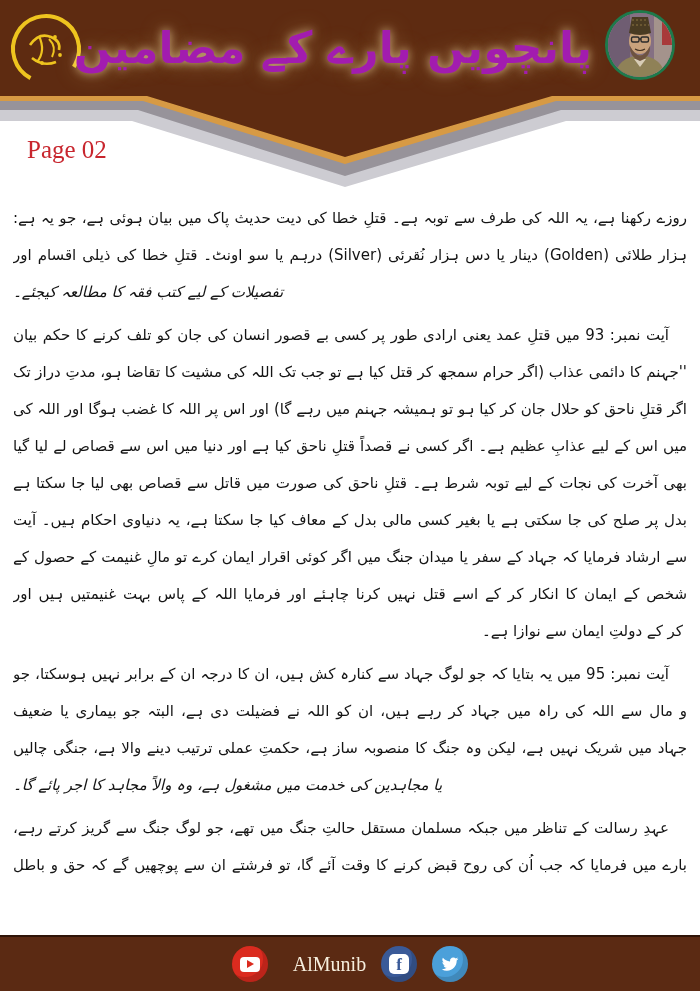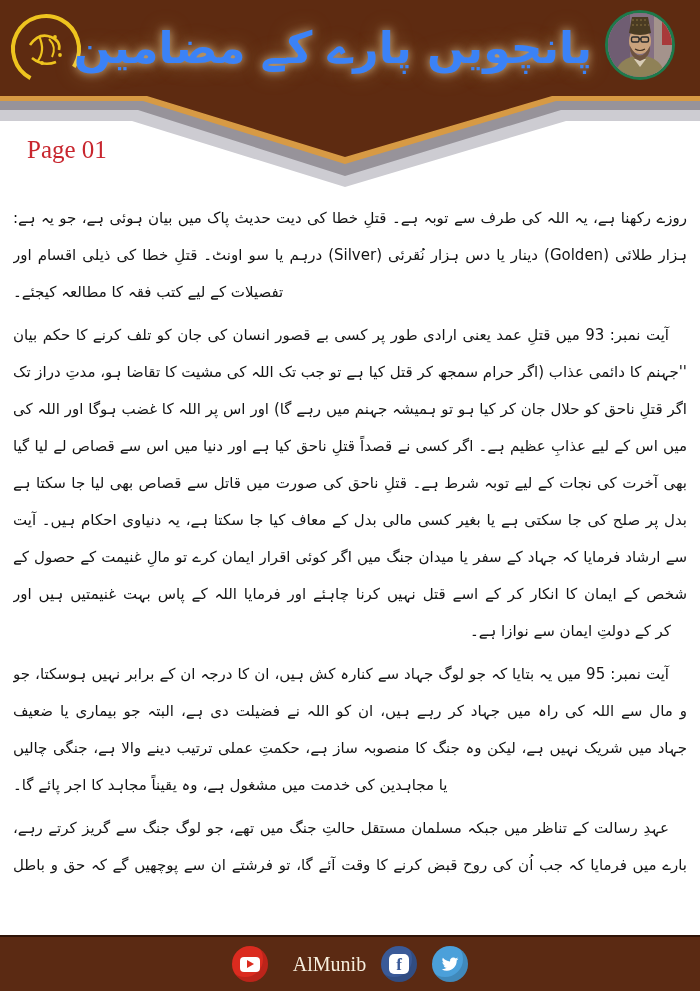--- a/index.html
+++ b/index.html
@@ -12,21 +12,21 @@
   .hdr{position:absolute;left:0;top:0;width:700px;height:200px;}
   .band{position:absolute;left:0;top:0;width:700px;height:200px;}
   .band.light{background:#cdccd2;clip-path:polygon(0 0,700px 0,700px 121px,566px 121px,345px 187px,132px 121px,0 121px);}
   .band.dark {background:#97939a;clip-path:polygon(0 0,700px 0,700px 110px,561px 110px,345px 176px,138px 110px,0 110px);}
   .band.gold {background:#d79a44;clip-path:polygon(0 0,700px 0,700px 101px,556px 101px,345px 164px,143px 101px,0 101px);}
   .band.brown{background:#5e2b11;clip-path:polygon(0 0,700px 0,700px 96px,552px 96px,345px 157px,147px 96px,0 96px);}
 
   .title{
     position:absolute; left:128px; top:4px; width:464px; height:88px;
     direction:rtl; text-align:center; line-height:88px;
-    font-size:44px; font-weight:bold; color:#3b82f6;
+    font-size:44px; font-weight:bold; color:#a21caf;
     text-shadow:0 0 10px rgba(255,236,180,.65), 0 0 22px rgba(255,220,150,.35);
     white-space:nowrap;
   }
 
   .logo{position:absolute; left:7px; top:9px; width:78px; height:80px;}
   .photo{
     position:absolute; left:605px; top:10px; width:70px; height:70px;
     border-radius:50%; border:3px solid #1e7a4b; overflow:hidden; box-sizing:border-box;
     background:#857083;
   }
@@ -38,22 +38,22 @@
 
   
   .body-text{
     position:absolute; left:13px; top:200px; width:674px;
     direction:rtl; color:#141414; font-size:15px;
   }
   .ln{
     height:37px; line-height:37px; overflow:hidden;
     text-align:justify; text-align-last:justify; white-space:normal;
   }
-  .ln.end-left{text-align:left; text-align-last:left;}
-  .ln.end-right{text-align:right; text-align-last:right; margin-right:16px; padding-left:90px; box-sizing:border-box;}
+  .ln.end-left{text-align:left; text-align-last:left;font-style:italic;}
+  .ln.end-right{text-align:right; text-align-last:right; margin-right:4px; padding-left:90px; box-sizing:border-box;}
   .ln.indent{text-indent:18px;}
   .ln.para-gap{margin-top:6px;}
 
   
   .footer{
     position:absolute; left:0; top:935px; width:700px; height:56px;
     background:#5b2a13; border-top:2px solid #2f1408; box-sizing:border-box;
     display:flex; align-items:center; justify-content:center; gap:15px;
   }
   .sitem{display:flex; align-items:center; gap:25px; cursor:pointer;}
@@ -114,39 +114,39 @@
         <path d="M24 12 L41 12" stroke="#8a7440" stroke-width="1" stroke-dasharray="2 2"></path>
         <rect x="23.5" y="24" width="7.5" height="5" rx="1.5" fill="none" stroke="#2a2a2a" stroke-width="1.4"></rect>
         <rect x="33" y="24" width="7.5" height="5" rx="1.5" fill="none" stroke="#2a2a2a" stroke-width="1.4"></rect>
         <line x1="31" y1="26" x2="33" y2="26" stroke="#2a2a2a" stroke-width="1.4"></line>
         <path d="M22 33 Q32 52 42 33 Q43 44 32 48 Q21 44 22 33 Z" fill="#6e5340"></path>
         <path d="M27 36 Q32 39 37 36" stroke="#3f2e20" stroke-width="1.2" fill="none"></path>
       </svg>
     </div>
   </div>
 
-  <div class="page-label">Page 01</div>
+  <div class="page-label">Page 02</div>
 
   <div class="body-text">
     <div class="ln">روزے رکھنا ہے، یہ اللہ کی طرف سے توبہ ہے۔ قتلِ خطا کی دیت حدیث پاک میں بیان ہوئی ہے، جو یہ ہے: ایک</div>
     <div class="ln">ہزار طلائی (Golden) دینار یا دس ہزار نُقرئی (Silver) درہم یا سو اونٹ۔ قتلِ خطا کی ذیلی اقسام اور دیت کی</div>
     <div class="ln end-left">تفصیلات کے لیے کتب فقہ کا مطالعہ کیجئے۔</div>
     <div class="ln indent para-gap">آیت نمبر: 93 میں قتلِ عمد یعنی ارادی طور پر کسی بے قصور انسان کی جان کو تلف کرنے کا حکم بیان کیا گیا، جو یہ ہے:</div>
     <div class="ln">''جہنم کا دائمی عذاب (اگر حرام سمجھ کر قتل کیا ہے تو جب تک اللہ کی مشیت کا تقاضا ہو، مدتِ دراز تک جہنم میں رہے گا اور</div>
     <div class="ln">اگر قتلِ ناحق کو حلال جان کر کیا ہو تو ہمیشہ جہنم میں رہے گا) اور اس پر اللہ کا غضب ہوگا اور اللہ کی لعنت ہوگی اور آخرت</div>
     <div class="ln">میں اس کے لیے عذابِ عظیم ہے۔ اگر کسی نے قصداً قتلِ ناحق کیا ہے اور دنیا میں اس سے قصاص لے لیا گیا ہے، تب</div>
     <div class="ln">بھی آخرت کی نجات کے لیے توبہ شرط ہے۔ قتلِ ناحق کی صورت میں قاتل سے قصاص بھی لیا جا سکتا ہے اور کسی بھی مالی</div>
     <div class="ln">بدل پر صلح کی جا سکتی ہے یا بغیر کسی مالی بدل کے معاف کیا جا سکتا ہے، یہ دنیاوی احکام ہیں۔ آیت نمبر 94 میں مومنین</div>
     <div class="ln">سے ارشاد فرمایا کہ جہاد کے سفر یا میدان جنگ میں اگر کوئی اقرار ایمان کرے تو مالِ غنیمت کے حصول کے لیے ایسے</div>
     <div class="ln">شخص کے ایمان کا انکار کر کے اسے قتل نہیں کرنا چاہئے اور فرمایا اللہ کے پاس بہت غنیمتیں ہیں اور تمہیں اللہ نے احسان</div>
     <div class="ln end-right">کر کے دولتِ ایمان سے نوازا ہے۔</div>
     <div class="ln indent para-gap">آیت نمبر: 95 میں یہ بتایا کہ جو لوگ جہاد سے کنارہ کش ہیں، ان کا درجہ ان کے برابر نہیں ہوسکتا، جو اپنی جان</div>
     <div class="ln">و مال سے اللہ کی راہ میں جہاد کر رہے ہیں، ان کو اللہ نے فضیلت دی ہے، البتہ جو بیماری یا ضعیف العمری کے سبب عملی</div>
     <div class="ln">جہاد میں شریک نہیں ہے، لیکن وہ جنگ کا منصوبہ ساز ہے، حکمتِ عملی ترتیب دینے والا ہے، جنگی چالیں سکھانے والا ہے</div>
-    <div class="ln end-left">یا مجاہدین کی خدمت میں مشغول ہے، وہ یقیناً مجاہد کا اجر پائے گا۔</div>
+    <div class="ln end-left">یا مجاہدین کی خدمت میں مشغول ہے، وہ والاً مجاہد کا اجر پائے گا۔</div>
     <div class="ln indent para-gap">عہدِ رسالت کے تناظر میں جبکہ مسلمان مستقل حالتِ جنگ میں تھے، جو لوگ جنگ سے گریز کرتے رہے، ان کے</div>
     <div class="ln">بارے میں فرمایا کہ جب اُن کی روح قبض کرنے کا وقت آئے گا، تو فرشتے ان سے پوچھیں گے کہ حق و باطل کی جنگ</div>
   </div>
 
   <div class="footer">
 
     <div class="sitem">
       <div class="circ yt">
         <div class="yt-box">
             <div class="yt-tri"></div>

